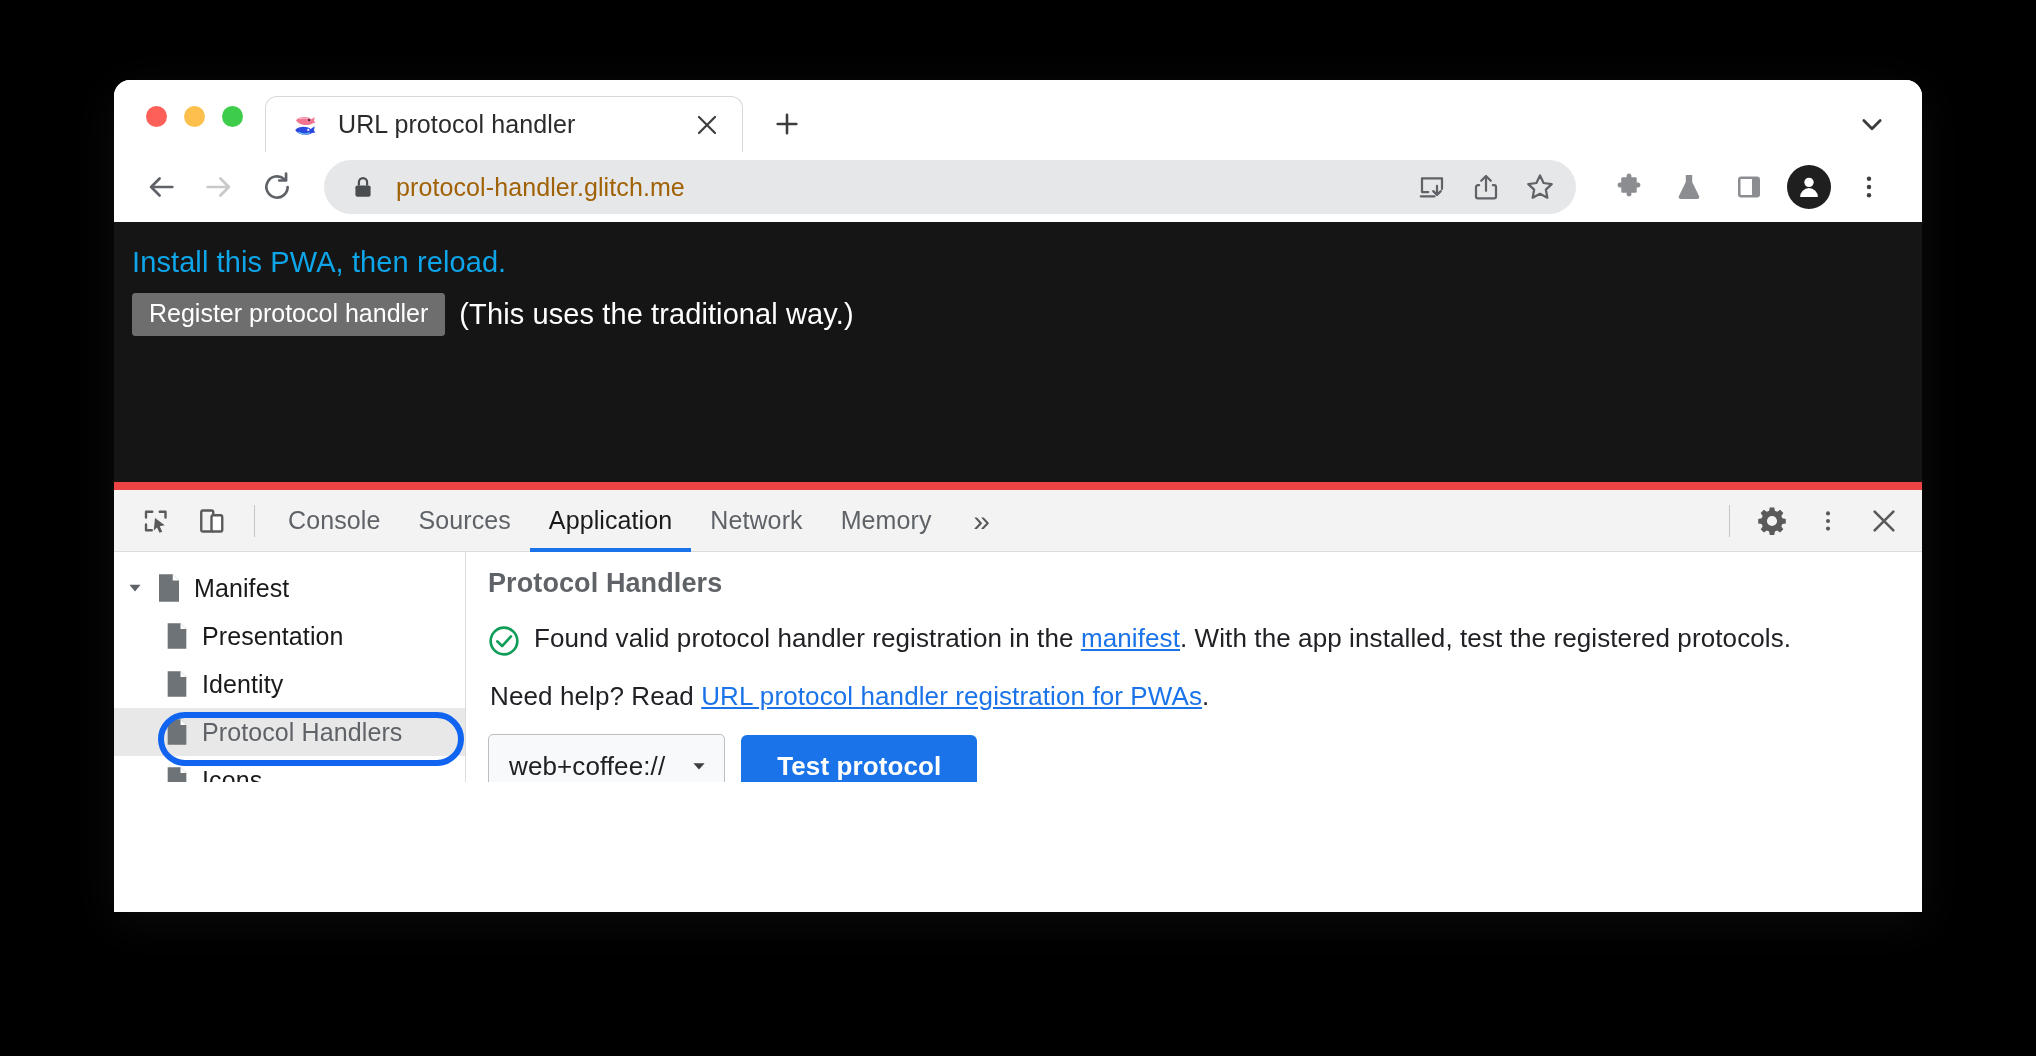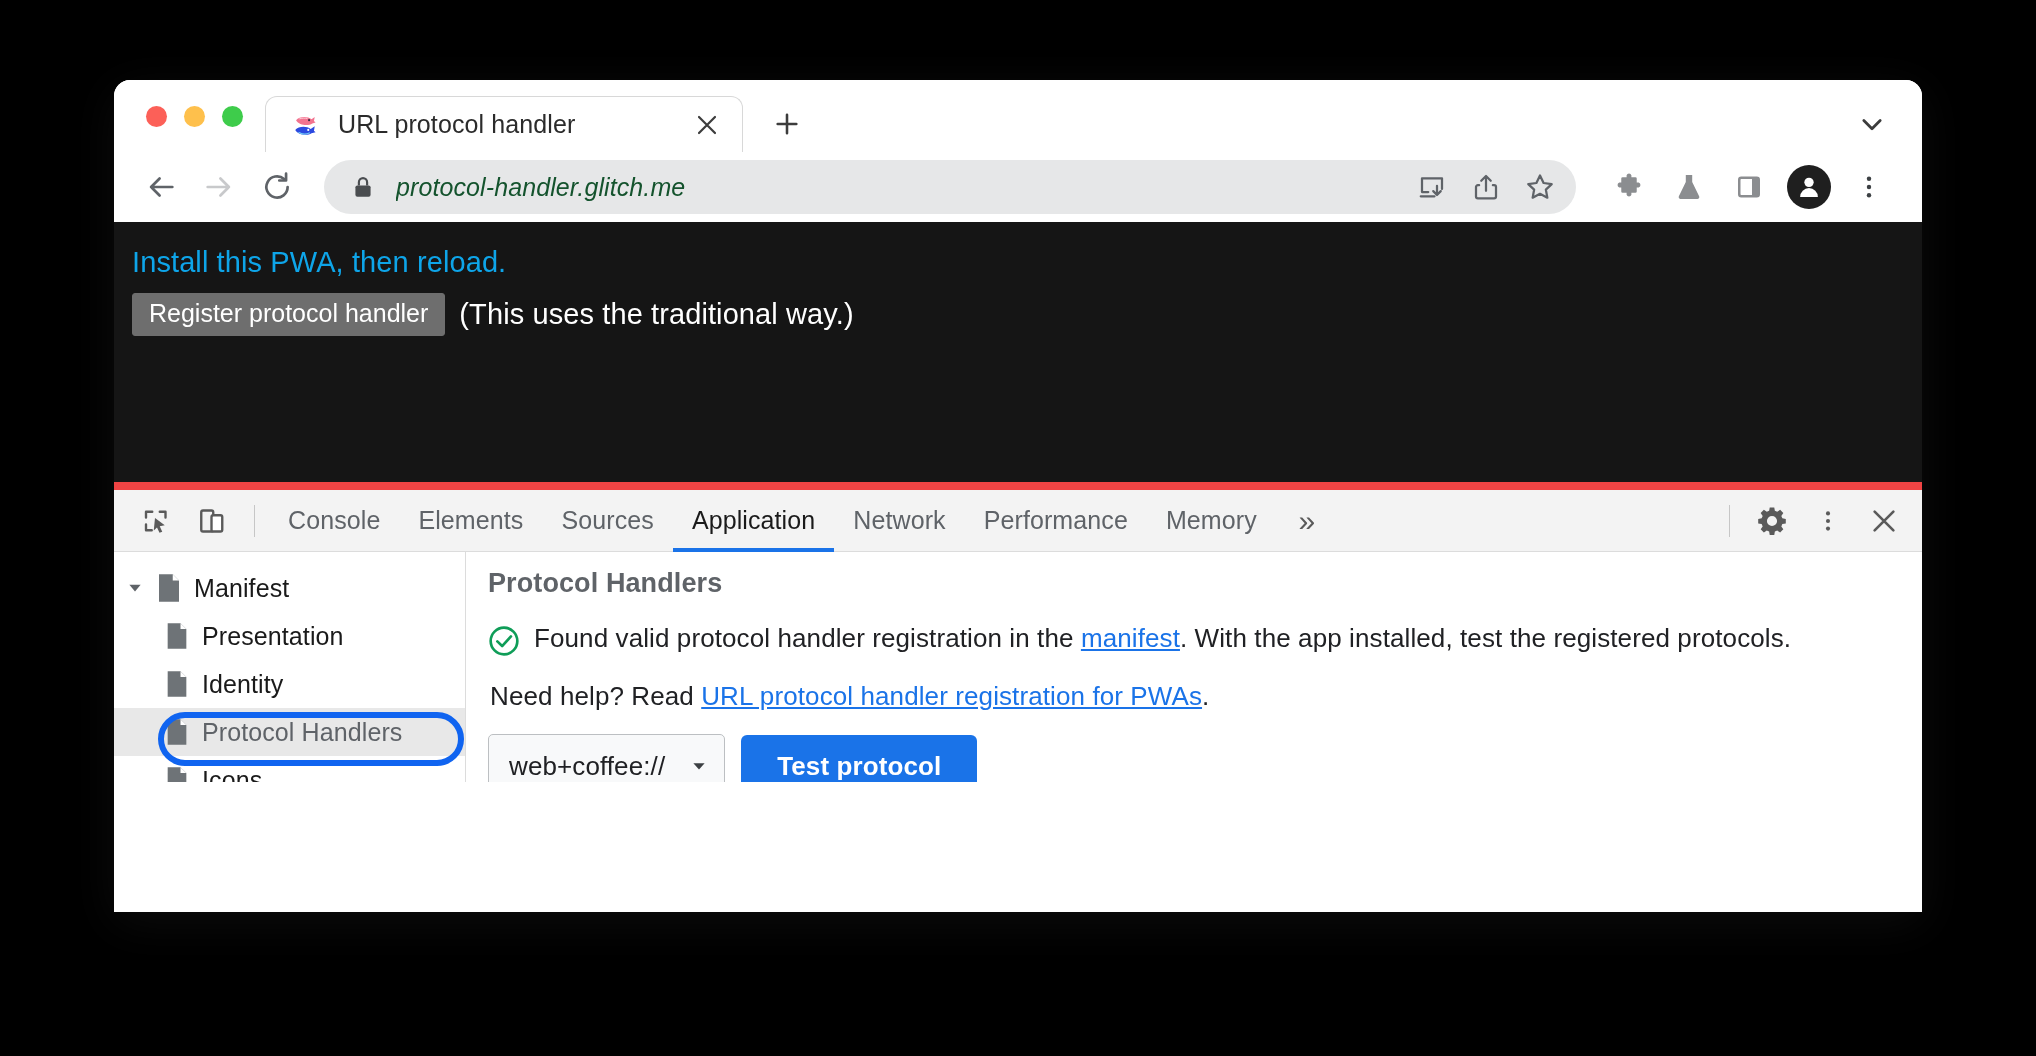--- a/index.html
+++ b/index.html
@@ -115,24 +115,23 @@
     border-radius: 27px;
     display: flex;
     align-items: center;
     padding: 0 10px 0 26px;
     min-width: 0;
   }
   .omnibox .lock { flex: none; color: #4a4d50; display:flex; margin-right: 20px; }
   .omni-url {
     flex: 1;
     font-size: 25px;
-    color: #14532d;
+    color: #a16207;
     white-space: nowrap; overflow: hidden;
     letter-spacing: .1px;
-    font-style: italic;
   }
   .omni-actions { display: flex; align-items: center; gap: 2px; flex: none; }
   .omni-actions .tb-btn { width: 52px; height: 52px; color: #5f6368; }
 
   .toolbar-right { display: flex; align-items: center; gap: 2px; flex: none; margin-left: 10px; }
   .avatar-btn {
     width: 58px; height: 58px; flex: none;
     display: flex; align-items: center; justify-content: center;
   }
   .avatar {
@@ -489,25 +488,23 @@
         </span>
         <span class="dt-icon-btn">
           <svg width="30" height="30" viewBox="0 0 24 24">
             <rect x="3.4" y="3.6" width="9.6" height="16.8" rx="1.4" stroke="#5a5a5a" stroke-width="1.9" fill="none"></rect>
             <rect x="11.6" y="7.4" width="8.6" height="13" rx="1.4" stroke="#5a5a5a" stroke-width="1.9" fill="#ffffff"></rect>
           </svg>
         </span>
         <span class="dt-sep"></span>
 
         <span class="dt-tab">Console</span>
-        <span class="dt-tab">Elements</span>
         <span class="dt-tab">Sources</span>
         <span class="dt-tab active">Application</span>
         <span class="dt-tab">Network</span>
-        <span class="dt-tab">Performance</span>
         <span class="dt-tab">Memory</span>
 
         <span class="dt-more">»</span>
 
         <span class="dt-tabbar-spacer"></span>
         <span class="dt-sep"></span>
 
         <span class="dt-icon-btn">
           <svg width="32" height="32" viewBox="0 0 24 24">
             <path d="M12 8.2 a3.8 3.8 0 1 0 0 7.6 a3.8 3.8 0 0 0 0 -7.6 Z M10.3 1.8 h3.4 l.45 2.6 1.75 .75 2.2 -1.5 2.4 2.4 -1.5 2.2 .75 1.75 2.6 .45 v3.4 l-2.6 .45 -.75 1.75 1.5 2.2 -2.4 2.4 -2.2 -1.5 -1.75 .75 -.45 2.6 h-3.4 l-.45 -2.6 -1.75 -.75 -2.2 1.5 -2.4 -2.4 1.5 -2.2 -.75 -1.75 -2.6 -.45 v-3.4 l2.6 -.45 .75 -1.75 -1.5 -2.2 2.4 -2.4 2.2 1.5 1.75 -.75 Z" fill="#5a5a5a"></path>

